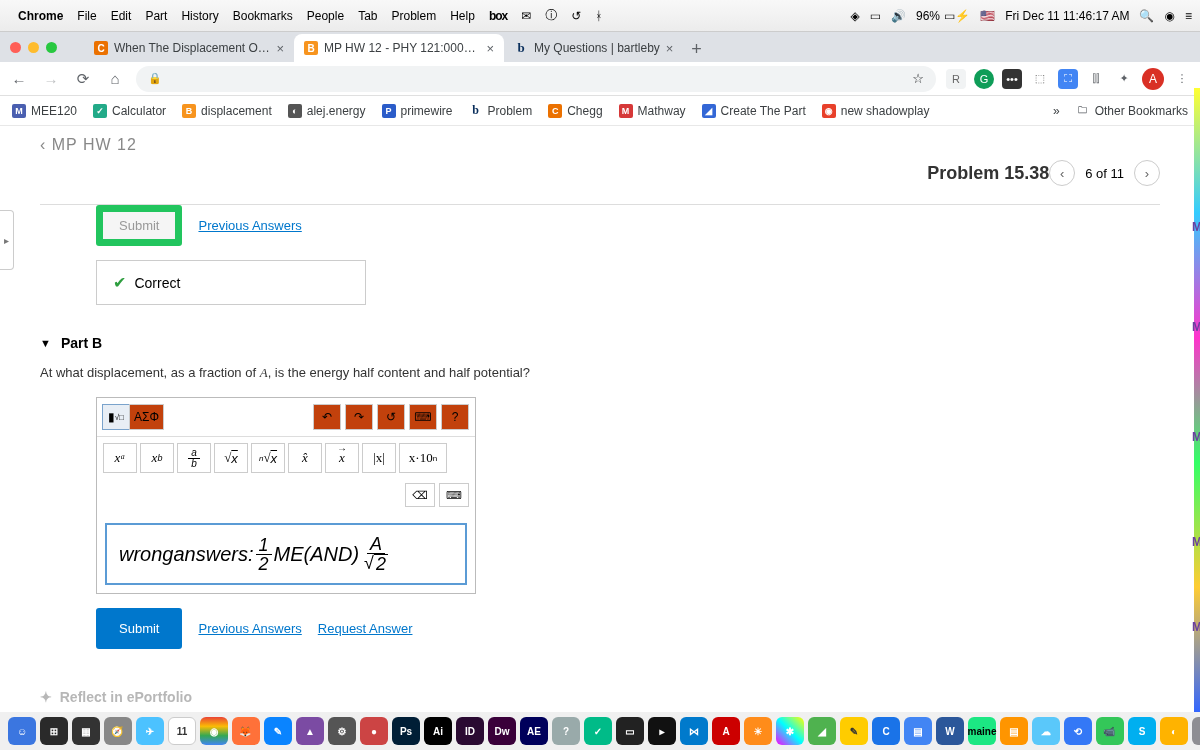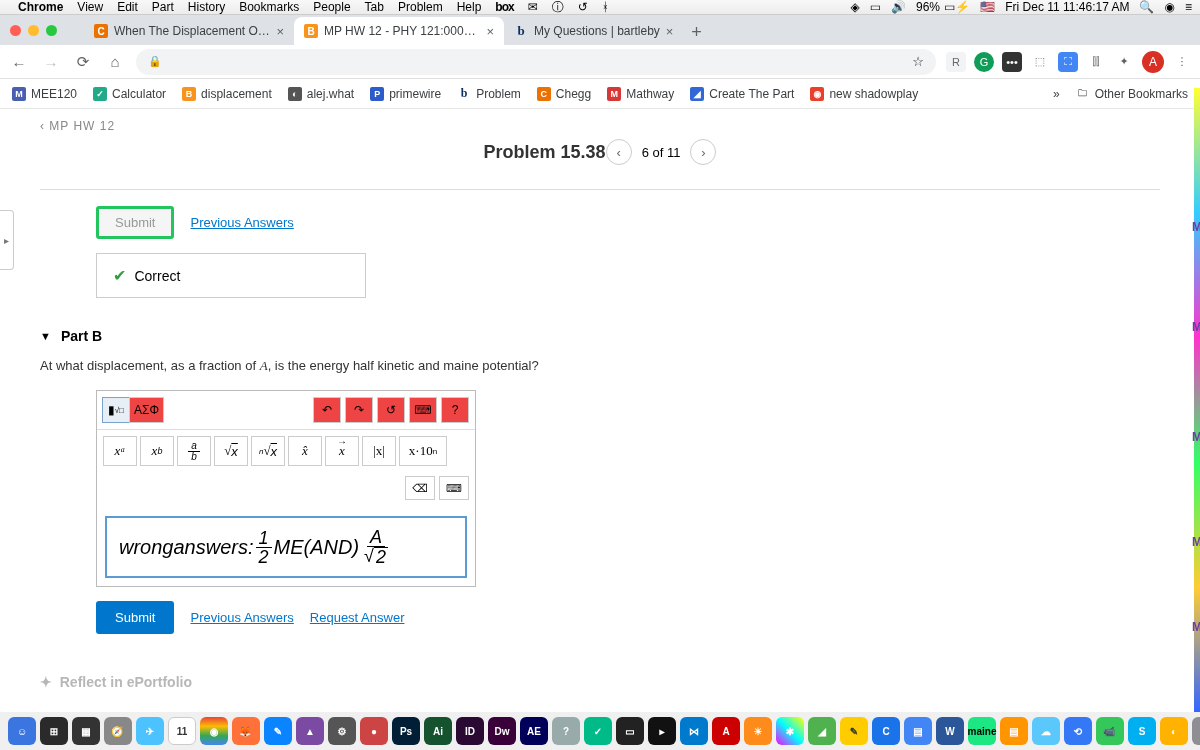--- a/index.html
+++ b/index.html
@@ -1,19 +1,19 @@
 <!DOCTYPE html>
 <html><head>
 <meta charset="utf-8">
 <style>
 * { margin: 0; padding: 0; box-sizing: border-box; font-family: -apple-system, BlinkMacSystemFont, "Segoe UI", Arial, sans-serif; }
 body { width: 1200px; height: 750px; overflow: hidden; background: #fff; position: relative; }
 
 
-.mac-menubar { height: 15px; background: linear-gradient(#f8f8f8,#ececec); display: flex; align-items: center; padding: 0 8px; font-size: 12px; border-bottom: 1px solid #ccc; }
+.mac-menubar { height: 32px; background: linear-gradient(#f8f8f8,#ececec); display: flex; align-items: center; padding: 0 8px; font-size: 12px; border-bottom: 1px solid #ccc; }
 .mac-menubar .apple { font-size: 14px; margin-right: 10px; }
 .mac-menubar .menu-item { margin-right: 14px; cursor: default; }
 .mac-menubar .menu-item.bold { font-weight: 600; }
 .mac-menubar .spacer { flex: 1; }
 .mac-menubar .right-item { margin-left: 10px; display: flex; align-items: center; gap: 4px; }
 
 
 .chrome-top { background: #dee1e6; }
 .traffic-row { height: 30px; display: flex; align-items: center; padding: 0 10px; }
 .traffic { width: 11px; height: 11px; border-radius: 50%; margin-right: 7px; }
@@ -34,42 +34,42 @@
 .ext-icon { width:20px; height:20px; border-radius:4px; display:flex; align-items:center; justify-content:center; font-size:11px; }
 .avatar { width:22px; height:22px; border-radius:50%; background:#d93025; color:#fff; display:flex; align-items:center; justify-content:center; font-size:12px; font-weight:500; }
 
 .bookmarks-row { height:30px; background:#fff; display:flex; align-items:center; padding:0 12px; gap:16px; font-size:12px; border-bottom:1px solid #e8e8e8; }
 .bm { display:flex; align-items:center; gap:5px; color:#3c4043; }
 .bm .bm-icon { width:14px; height:14px; border-radius:2px; display:flex; align-items:center; justify-content:center; font-size:9px; font-weight:bold; }
 .bookmarks-row .spacer { flex:1; }
 
 
 .page { position:relative; padding: 10px 40px 0 40px; }
-.crumb { font-size:12px; color:#888; letter-spacing:1px; margin-bottom:6px; }
-.problem-header { display:flex; align-items:center; justify-content:center; border-bottom:1px solid #ddd; padding-bottom:24px; margin-bottom:16px; }
+.crumb { font-size:16px; color:#888; letter-spacing:1px; margin-bottom:6px; }
+.problem-header { display:flex; align-items:center; justify-content:flex-end; border-bottom:1px solid #ddd; padding-bottom:18px; }
 .problem-title { font-size:18px; font-weight:600; color:#333; }
 .pager { display:flex; align-items:center; gap:10px; font-size:13px; }
 .pager .circ { width:26px; height:26px; border:1px solid #ccc; border-radius:50%; display:flex; align-items:center; justify-content:center; color:#666; }
 
 .section-body { padding-left:56px; }
 .submit-row { display:flex; align-items:center; gap:16px; margin-bottom:14px; }
-.btn { padding:6px 16px; font-size:13px; border-radius:3px; border:3px solid #22c55e; background:#f5f5f5; color:#999; }
+.btn { padding:6px 16px; font-size:13px; border-radius:3px; border:7px solid #22c55e; background:#f5f5f5; color:#999; }
 .btn.active { background:#0077cc; color:#fff; border-color:#0077cc; font-weight:500; }
 .link { color:#0077cc; font-size:13px; text-decoration:underline; cursor:pointer; }
 .correct-box { border:1px solid #ccc; padding:12px 16px; width:270px; display:flex; align-items:center; gap:8px; font-size:14px; font-weight:500; margin-bottom:30px; }
 .check { color:#2e9e3f; font-size:16px; }
 
 .part-header { display:flex; align-items:center; gap:10px; font-size:14px; font-weight:600; margin-bottom:14px; }
 .part-header .caret { font-size:11px; }
 .question { font-size:13px; color:#333; margin-bottom:16px; }
 .question .ital { font-style:italic; font-family:'Times New Roman',serif; }
 
 .editor-box { border:1px solid #bbb; width:380px; padding:0; }
 .toolbar { display:flex; align-items:center; gap:4px; padding:6px; border-bottom:1px solid #ddd; }
-.tbtn { min-width:28px; height:26px; border:1px solid #ccc; background:#ef4444; display:flex; align-items:center; justify-content:center; font-size:12px; padding:0 4px; }
+.tbtn { min-width:28px; height:26px; border:1px solid #ccc; background:#c2410c; display:flex; align-items:center; justify-content:center; font-size:12px; padding:0 4px; }
 .tbtn.sel { background:#e8eef5; border-color:#7aa3cc; }
 .tbtn-group { display:flex; gap:0; }
 .tbtn-group .tbtn { border-radius:0; margin-left:-1px; }
 .toolbar .tspacer { flex:1; }
 .math-row { display:flex; gap:3px; padding:6px; flex-wrap:wrap; }
 .mbtn { width:34px; height:30px; border:1px solid #ccc; background:#fff; display:flex; align-items:center; justify-content:center; font-family:'Times New Roman',serif; font-size:13px; font-style:italic; }
 .util-row { display:flex; justify-content:flex-end; gap:4px; padding:4px 6px 8px; }
 .ubtn { width:30px; height:24px; border:1px solid #ccc; display:flex; align-items:center; justify-content:center; font-size:11px; }
 
 .answer-box { margin:8px; border:2px solid #5b9bd5; padding:10px 12px; font-family:'Times New Roman',serif; font-size:20px; font-style:italic; display:flex; align-items:center; white-space:nowrap; }
@@ -96,21 +96,21 @@
 
 
 .right-strip { position:absolute; right:0; top:88px; bottom:38px; width:6px; background:linear-gradient(#ff3,#3cf,#f3c,#3f6,#fc3,#36f); }
 </style>
 </head>
 <body>
 
 <div class="mac-menubar">
   <span class="apple"></span>
   <span class="menu-item bold">Chrome</span>
-  <span class="menu-item">View</span>
+  <span class="menu-item">File</span>
   <span class="menu-item">Edit</span>
   <span class="menu-item">Part</span>
   <span class="menu-item">History</span>
   <span class="menu-item">Bookmarks</span>
   <span class="menu-item">People</span>
   <span class="menu-item">Tab</span>
   <span class="menu-item">Problem</span>
   <span class="menu-item">Help</span>
   <span class="menu-item" style="font-weight:700;letter-spacing:-1px">box</span>
   <span class="menu-item">✉</span>
@@ -186,21 +186,21 @@
   <div class="bm">
       <span class="bm-icon" style="background:#2a8;color:#fff">✓</span>
       <span>Calculator</span>
     </div>
   <div class="bm">
       <span class="bm-icon" style="background:#f7941e;color:#fff">B</span>
       <span>displacement</span>
     </div>
   <div class="bm">
       <span class="bm-icon" style="background:#555;color:#fff">◐</span>
-      <span>alej.what</span>
+      <span>alej.energy</span>
     </div>
   <div class="bm">
       <span class="bm-icon" style="background:#2b5cc9;color:#fff">P</span>
       <span>primewire</span>
     </div>
   <div class="bm">
       <span class="bm-icon" style="color:#0a2f5c;font-family:serif;font-size:12px">b</span>
       <span>Problem</span>
     </div>
   <div class="bm">
@@ -248,21 +248,21 @@
       <span>Correct</span>
     </div>
   </div>
 
   <div class="part-header">
     <span class="caret">▼</span>
     <span>Part B</span>
   </div>
 
   <div class="question">
-    <span>At what displacement, as a fraction of </span><span class="ital">A</span><span>, is the energy half kinetic and maine potential?</span>
+    <span>At what displacement, as a fraction of </span><span class="ital">A</span><span>, is the energy half content and half potential?</span>
   </div>
 
   <div style="padding-left:56px">
     <div class="editor-box">
       <div class="toolbar">
         <div class="tbtn-group">
           <div class="tbtn sel" style="font-family:serif">▮<sup style="font-size:8px">√□</sup></div>
           <div class="tbtn">ΑΣΦ</div>
         </div>
         <div class="tspacer"></div>
@@ -337,21 +337,21 @@
   <div class="dock-icon" style="background:#888">🧭</div>
   <div class="dock-icon" style="background:#4cc2ff">✈</div>
   <div class="dock-icon" style="background:#fff;color:#333;border:1px solid #ccc">11</div>
   <div class="dock-icon" style="background:linear-gradient(#ea4335,#fbbc05,#34a853,#4285f4)">◉</div>
   <div class="dock-icon" style="background:#ff7139">🦊</div>
   <div class="dock-icon" style="background:#0a84ff">✎</div>
   <div class="dock-icon" style="background:#7b4ba3">▲</div>
   <div class="dock-icon" style="background:#555">⚙</div>
   <div class="dock-icon" style="background:#c44">●</div>
   <div class="dock-icon" style="background:#001e36">Ps</div>
-  <div class="dock-icon" style="background:#14532d">Ai</div>
+  <div class="dock-icon" style="background:#000000">Ai</div>
   <div class="dock-icon" style="background:#2a0a32">ID</div>
   <div class="dock-icon" style="background:#3a003a">Dw</div>
   <div class="dock-icon" style="background:#00005b">AE</div>
   <div class="dock-icon" style="background:#9aa">?</div>
   <div class="dock-icon" style="background:#0b8">✓</div>
   <div class="dock-icon" style="background:#222">▭</div>
   <div class="dock-icon" style="background:#111">▸</div>
   <div class="dock-icon" style="background:#007acc">⋈</div>
   <div class="dock-icon" style="background:#c00">A</div>
   <div class="dock-icon" style="background:#ff8c1a">☀</div>

